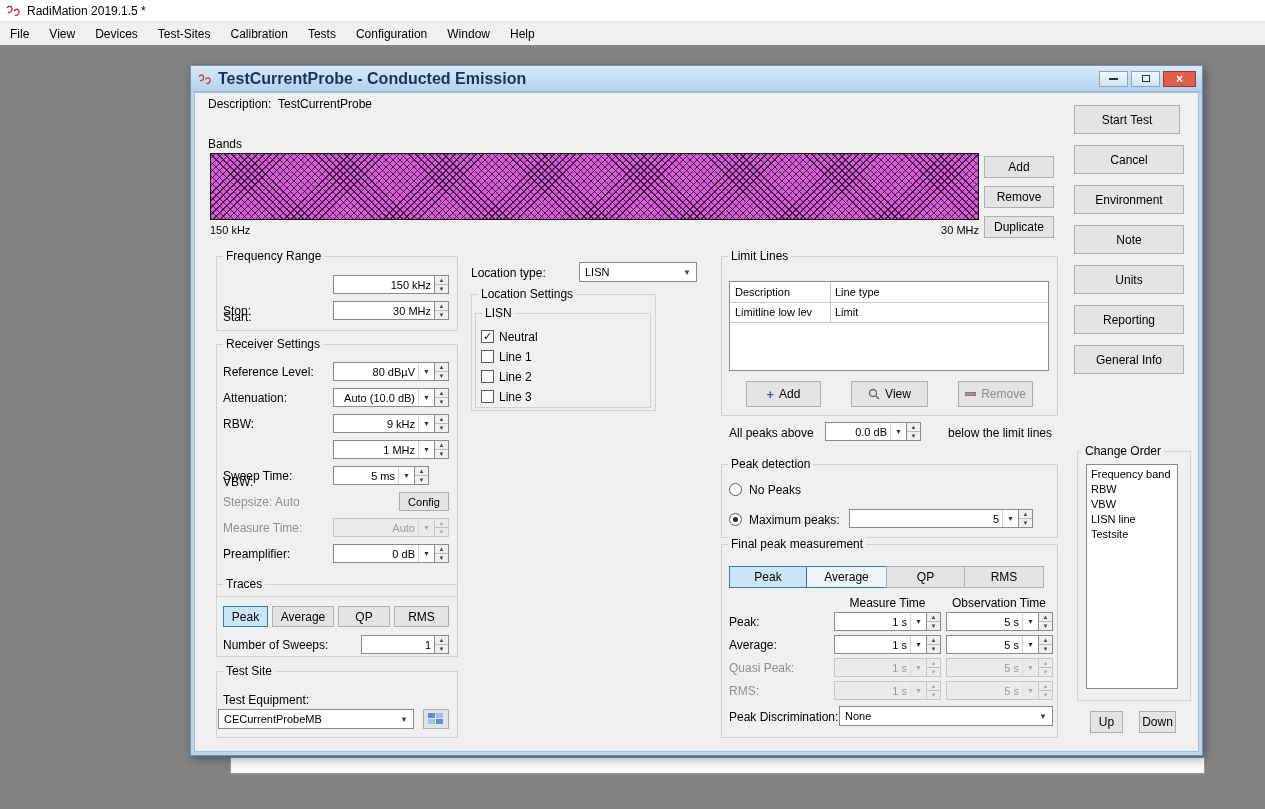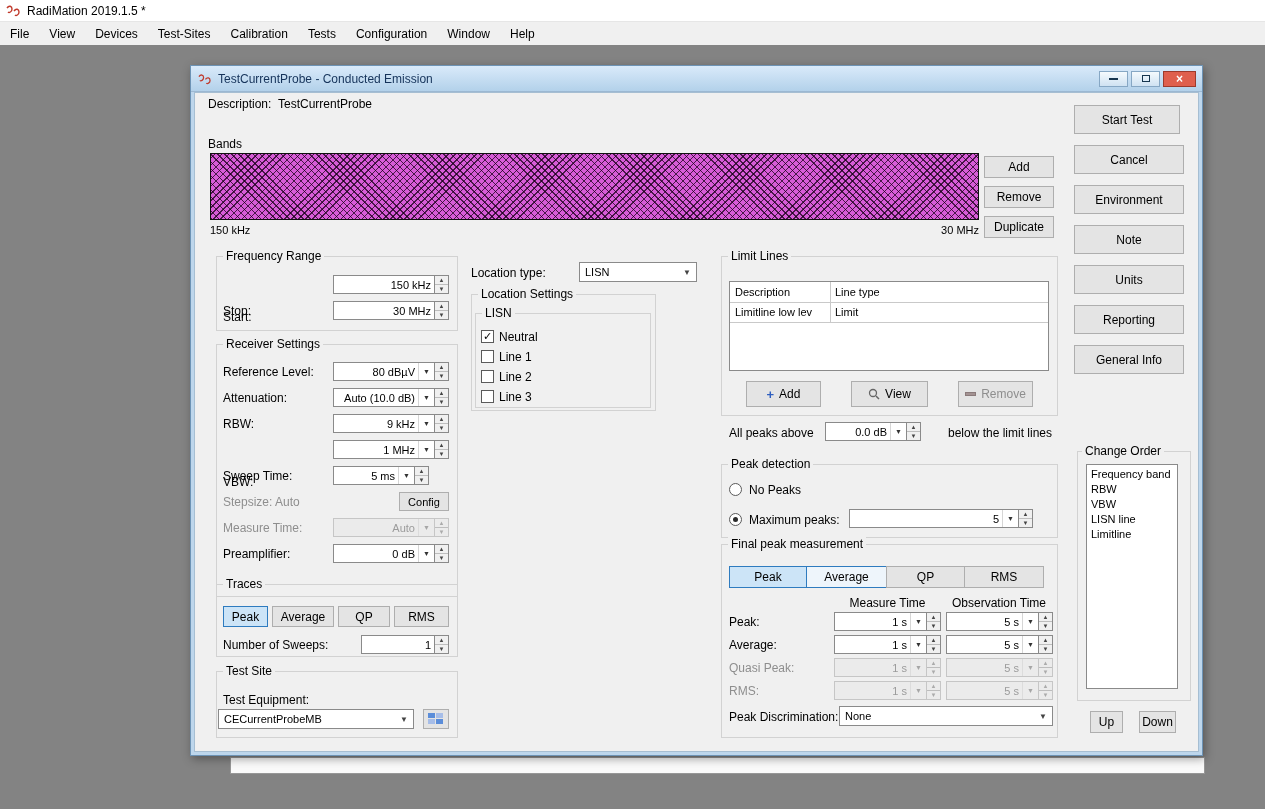--- a/index.html
+++ b/index.html
@@ -17,21 +17,21 @@
   .behind-strip{position:absolute;left:230px;top:757px;width:975px;height:17px;
                 background:#fafafa;border:1px solid #979797;box-sizing:border-box;}
 
   
   .dialog{position:absolute;left:190px;top:65px;width:1013px;height:691px;
           background:#bdd6ec;border:1px solid #6d93b5;box-sizing:border-box;
           box-shadow:2px 3px 9px rgba(0,0,0,.35);}
   .dlg-title{position:absolute;left:0;top:0;right:0;height:26px;
              background:linear-gradient(#d9eafa,#b3d1ea);display:flex;align-items:center;
              gap:6px;padding:0 6px;box-sizing:border-box;border-bottom:1px solid #9cb8d2;}
-  .dlg-title-text{font-size:12px;color:#15335a;white-space:nowrap;}
+  .dlg-title-text{font-size:16px;color:#15335a;white-space:nowrap;font-weight:bold;}
   .winbtns{margin-left:auto;display:flex;gap:3px;}
   .wbtn{width:29px;height:16px;border:1px solid #86a7c4;background:linear-gradient(#f5fafd,#cfe2f2);
         display:flex;align-items:center;justify-content:center;box-sizing:border-box;}
   .wbtn.close{width:33px;background:#df5f4d;border-color:#9c3a2c;color:#fff;font-weight:bold;font-size:12px;line-height:1;}
   .glyph-min{width:9px;height:2px;background:#17364f;}
   .glyph-max{width:8px;height:7px;border:1px solid #17364f;box-sizing:border-box;}
   .client{position:absolute;left:3px;top:26px;right:3px;bottom:3px;background:#f0f0f0;border:1px solid #a6bed2;box-sizing:border-box;}
 
   .lbl{position:absolute;white-space:nowrap;font-size:12px;}
   .lbl.gray{color:#8e8e8e;}
@@ -496,21 +496,21 @@
   </div>
 
   <div class="fieldset" style="left:886px;top:385px;width:114px;height:250px;">
     <span class="legend" style="left:4px;">Change Order</span>
   </div>
   <div class="listbox" style="left:895px;top:398px;width:92px;height:225px;">
     <div>Frequency band</div>
     <div>RBW</div>
     <div>VBW</div>
     <div>LISN line</div>
-    <div>Limitline</div>
+    <div>Testsite</div>
   </div>
   <div class="btn" style="left:899px;top:645px;width:33px;height:22px;">
       <span>Up</span>
     </div>
   <div class="btn" style="left:948px;top:645px;width:37px;height:22px;">
       <span>Down</span>
     </div>
 
 </div>
 

